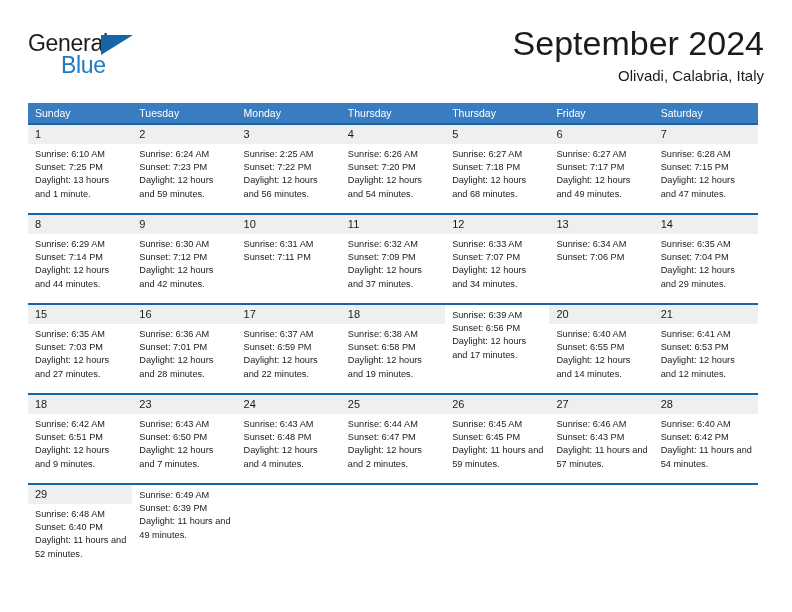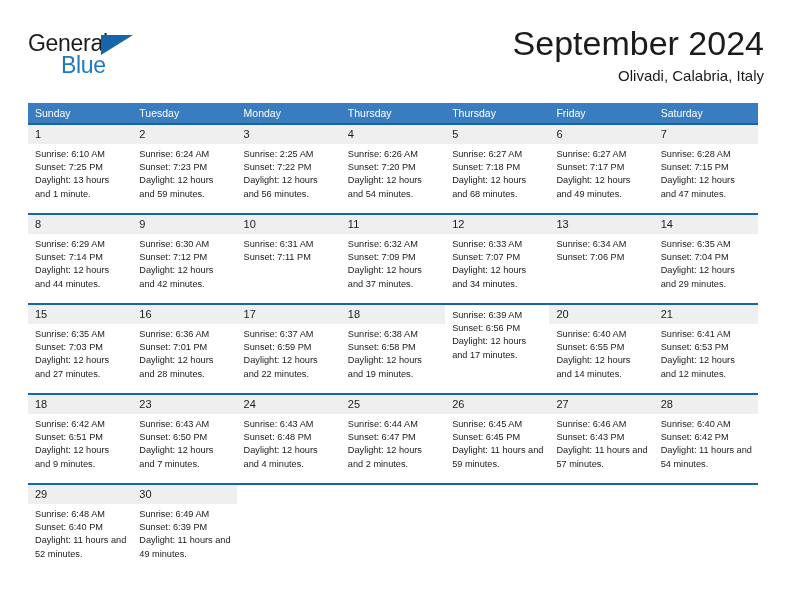--- a/index.html
+++ b/index.html
@@ -479,23 +479,20 @@
             <div class="daynum-band">
               <div class="daynum">29</div>
             </div>
             <div class="day-info">
               <div>Sunrise: 6:48 AM</div>
               <div>Sunset: 6:40 PM</div>
               <div class="daylight-line">Daylight: 11 hours and 52 minutes.</div>
             </div>
           </div>
           <div class="day-cell">
-            <div class="daynum-band">
-              <div class="daynum">30</div>
-            </div>
             <div class="day-info">
               <div>Sunrise: 6:49 AM</div>
               <div>Sunset: 6:39 PM</div>
               <div class="daylight-line">Daylight: 11 hours and 49 minutes.</div>
             </div>
           </div>
           <div class="day-cell empty">
             <div class="daynum-band">
               <div class="daynum"></div>
             </div>

